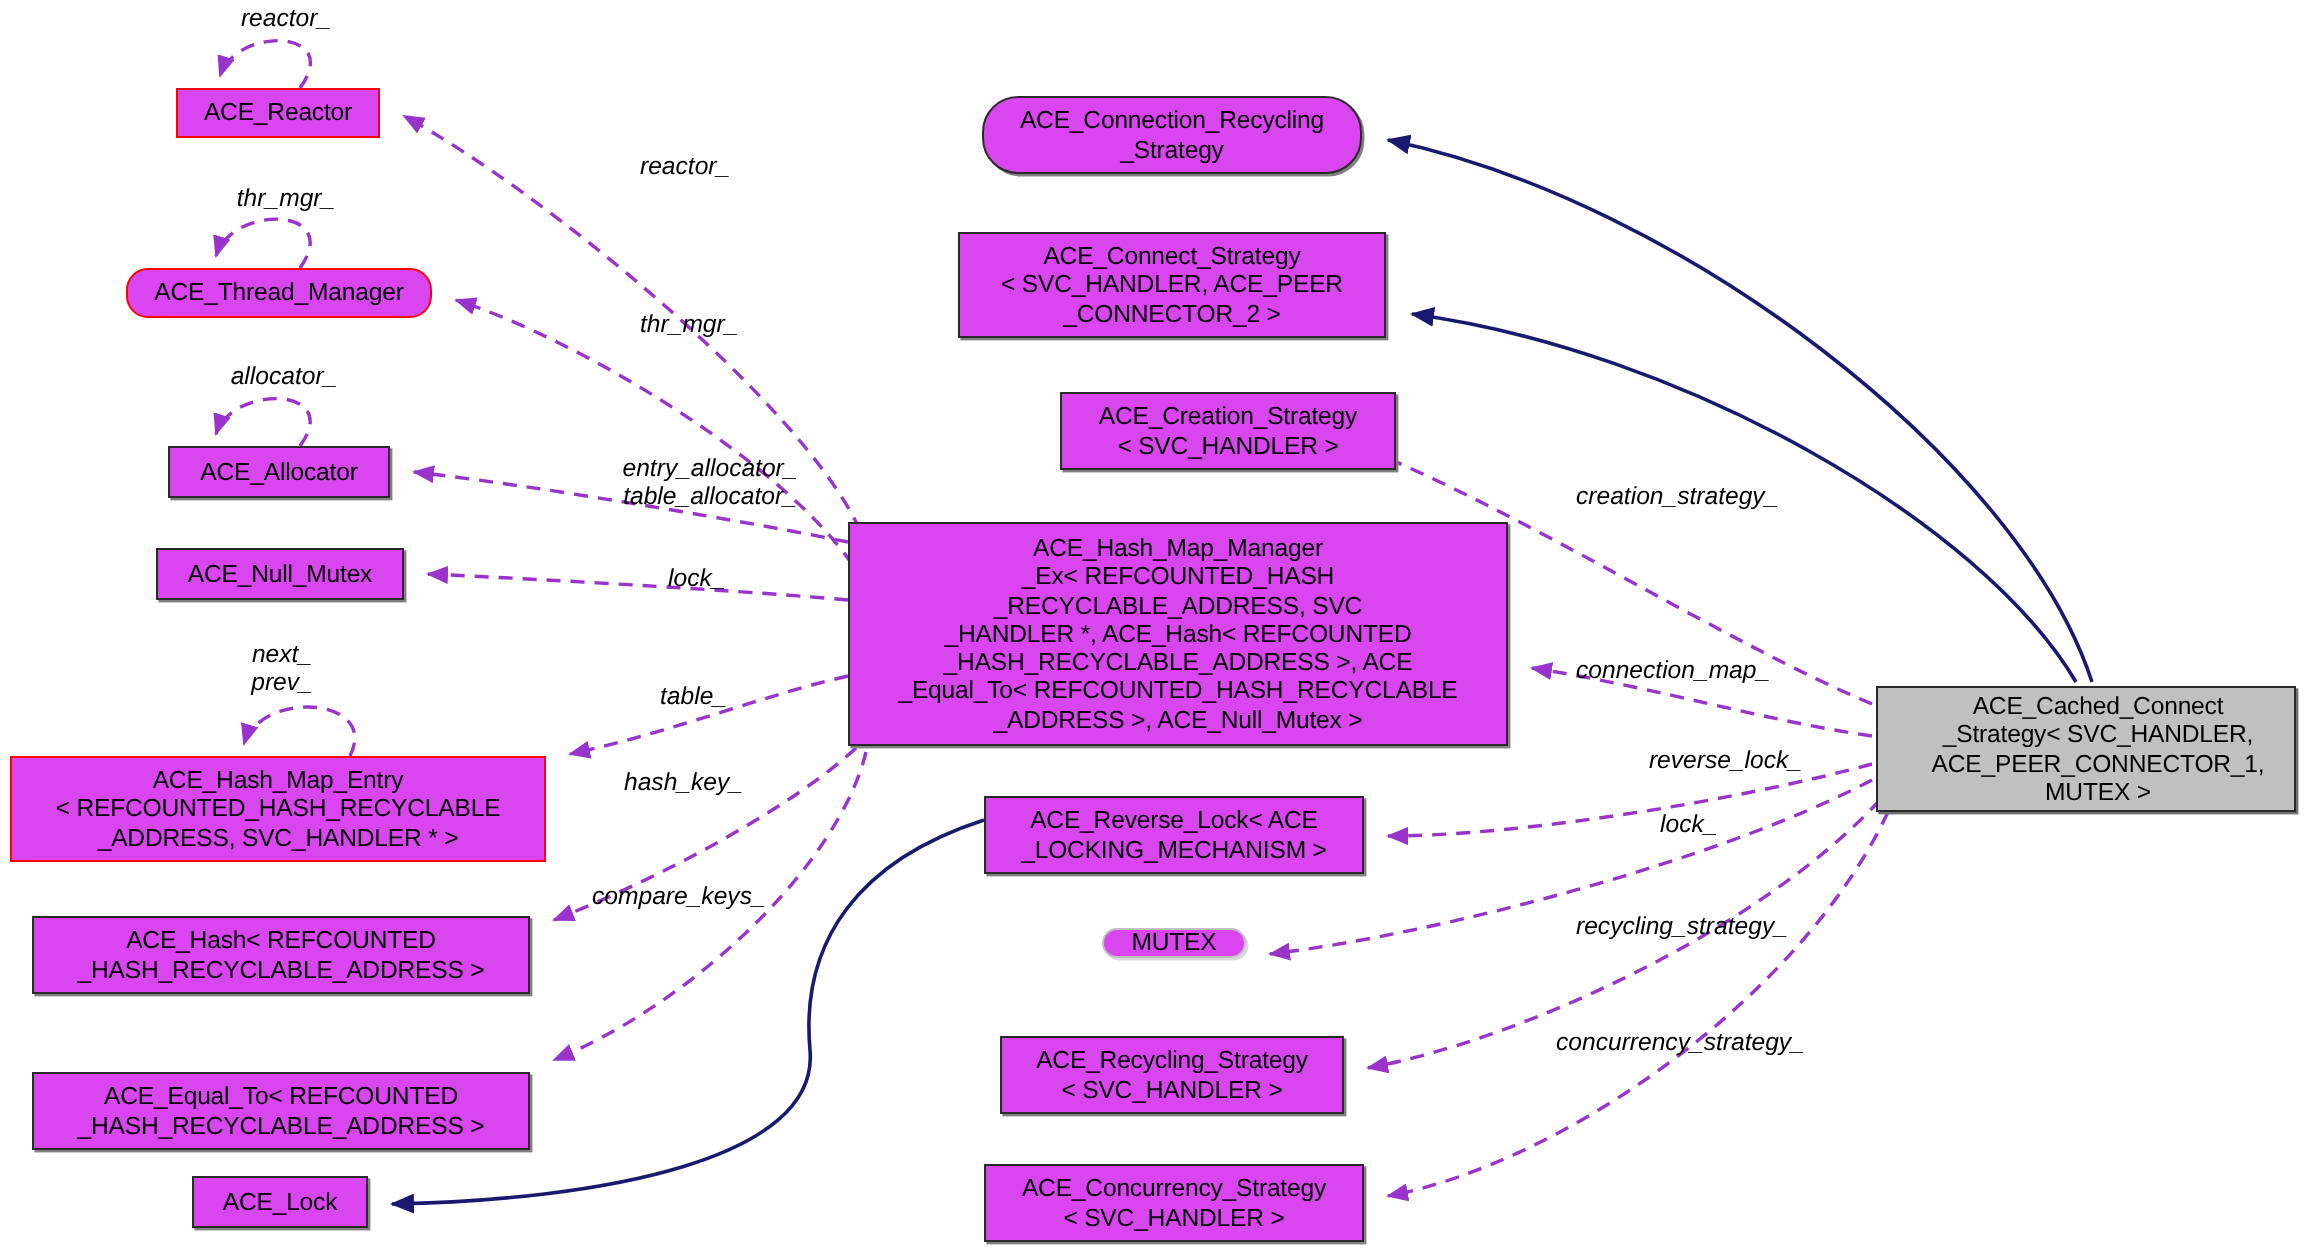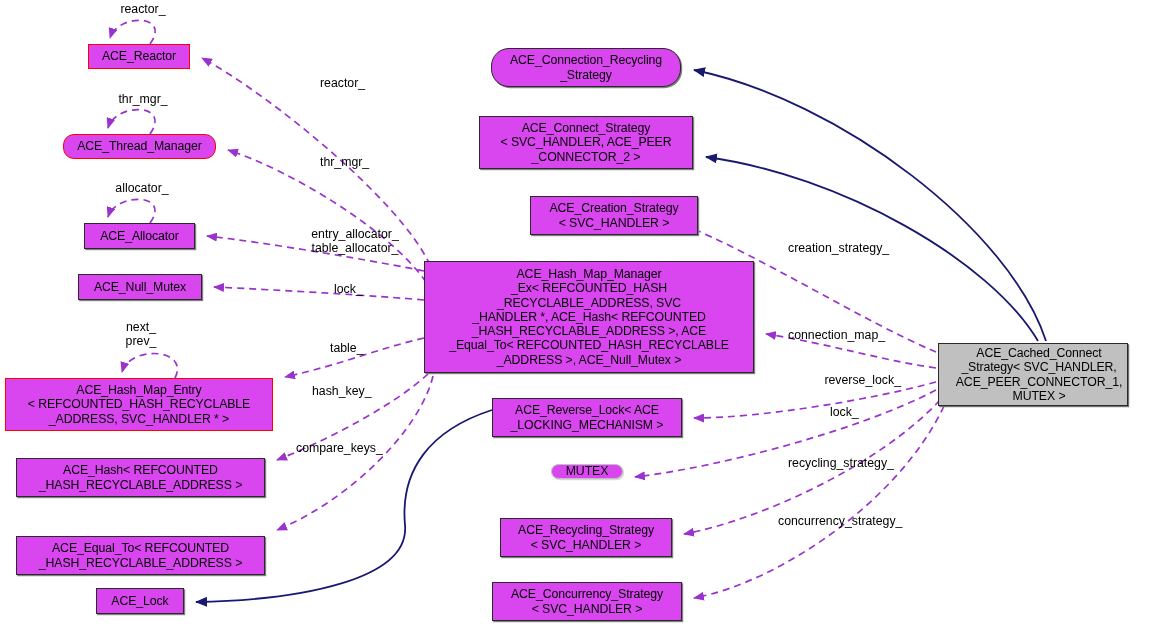--- a/index.html
+++ b/index.html
@@ -59,20 +59,21 @@
   .edge-label {
     position: absolute;
     font-family: "Liberation Sans", sans-serif;
     font-size: 12.3px;
     line-height: 14.2px;
     color: #000000;
     white-space: pre;
     text-align: center;
     z-index: 2;
     background: transparent;
+    font-style: italic;
   }
 </style>
 </head>
 <body>
 
 <div id="diagram">
 
   <svg id="edges" viewBox="0 0 1155 628" width="1155" height="628" xmlns="http://www.w3.org/2000/svg">
     <defs>
       <marker id="assocArrow" markerWidth="11" markerHeight="9" refX="10" refY="4.5" orient="auto" markerUnits="userSpaceOnUse">
@@ -139,21 +140,21 @@
 _HASH_RECYCLABLE_ADDRESS &gt;, ACE
 _Equal_To&lt; REFCOUNTED_HASH_RECYCLABLE
 _ADDRESS &gt;, ACE_Null_Mutex &gt;</div>
   <div class="node dark" style="left:492px;top:398px;width:190px;height:39px;">ACE_Reverse_Lock&lt; ACE
 _LOCKING_MECHANISM &gt;</div>
   <div class="node light" style="left:551px;top:464px;width:72px;height:15px;border-radius:10px;">MUTEX</div>
   <div class="node dark" style="left:500px;top:518px;width:172px;height:39px;">ACE_Recycling_Strategy
 &lt; SVC_HANDLER &gt;</div>
   <div class="node dark" style="left:492px;top:582px;width:190px;height:39px;">ACE_Concurrency_Strategy
 &lt; SVC_HANDLER &gt;</div>
-  <div class="node focus" style="left:938px;top:343px;width:190px;height:63px;padding-left:12px;">ACE_Cached_Connect
+  <div class="node focus" style="left:938px;top:343px;width:210px;height:63px;padding-left:12px;">ACE_Cached_Connect
 _Strategy&lt; SVC_HANDLER,
 ACE_PEER_CONNECTOR_1,
 MUTEX &gt;</div>
 
   <div class="edge-label" style="left:108px;top:2px;width:70px;text-align:center;">reactor_</div>
   <div class="edge-label" style="left:106px;top:92px;width:74px;text-align:center;">thr_mgr_</div>
   <div class="edge-label" style="left:102px;top:181px;width:80px;text-align:center;">allocator_</div>
   <div class="edge-label" style="left:110px;top:320px;width:62px;text-align:center;">next_
 prev_</div>
   <div class="edge-label" style="left:320px;top:76px;width:64px;text-align:left;">reactor_</div>

